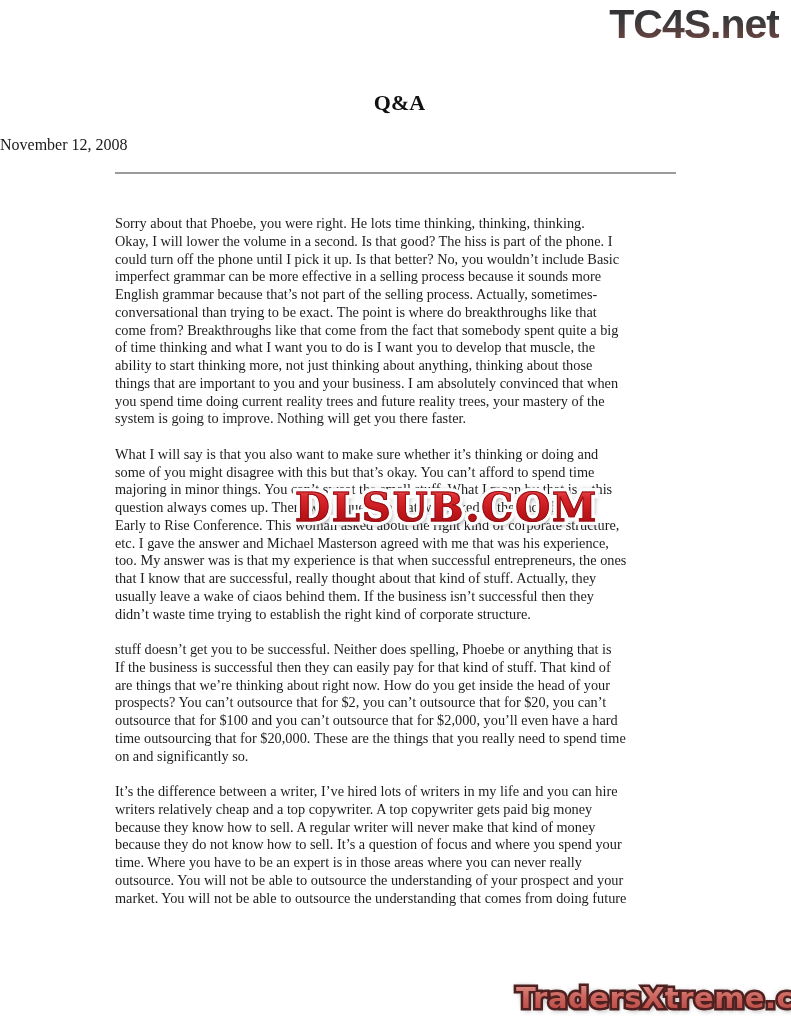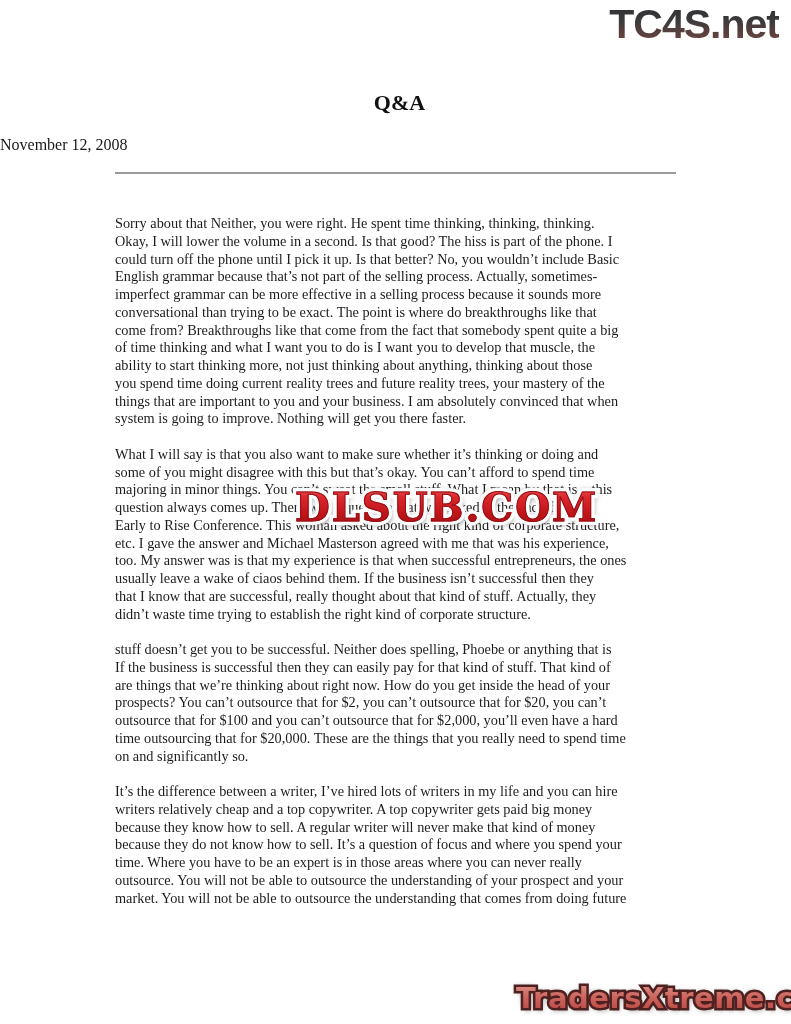--- a/index.html
+++ b/index.html
@@ -98,43 +98,43 @@
   <div class="logo-tc4s">TC4S.net</div>
 
   <div class="doc-title">Q&amp;A</div>
 
   <div class="doc-date">November 12, 2008</div>
 
   <div class="rule"></div>
 
   <div class="doc-body">
       <div class="para">
-        <div class="line">Sorry about that Neither, you were right. He spent time thinking, thinking, thinking.</div>
+        <div class="line">Sorry about that Phoebe, you were right. He lots time thinking, thinking, thinking.</div>
         <div class="line">Okay, I will lower the volume in a second. Is that good? The hiss is part of the phone. I</div>
         <div class="line">could turn off the phone until I pick it up. Is that better? No, you wouldn’t include Basic</div>
+        <div class="line">imperfect grammar can be more effective in a selling process because it sounds more</div>
         <div class="line">English grammar because that’s not part of the selling process. Actually, sometimes-</div>
-        <div class="line">imperfect grammar can be more effective in a selling process because it sounds more</div>
         <div class="line">conversational than trying to be exact. The point is where do breakthroughs like that</div>
         <div class="line">come from? Breakthroughs like that come from the fact that somebody spent quite a big</div>
         <div class="line">of time thinking and what I want you to do is I want you to develop that muscle, the</div>
         <div class="line">ability to start thinking more, not just thinking about anything, thinking about those</div>
+        <div class="line">things that are important to you and your business. I am absolutely convinced that when</div>
         <div class="line">you spend time doing current reality trees and future reality trees, your mastery of the</div>
-        <div class="line">things that are important to you and your business. I am absolutely convinced that when</div>
         <div class="line">system is going to improve. Nothing will get you there faster.</div>
       </div>
       <div class="para">
         <div class="line">What I will say is that you also want to make sure whether it’s thinking or doing and</div>
         <div class="line">some of you might disagree with this but that’s okay. You can’t afford to spend time</div>
         <div class="line">majoring in minor things. You can’t sweat the small stuff. What I mean by that is – this</div>
         <div class="line">question always comes up. There was a question that was asked at the end of the</div>
         <div class="line">Early to Rise Conference. This woman asked about the right kind of corporate structure,</div>
         <div class="line">etc. I gave the answer and Michael Masterson agreed with me that was his experience,</div>
         <div class="line">too. My answer was is that my experience is that when successful entrepreneurs, the ones</div>
+        <div class="line">that I know that are successful, really thought about that kind of stuff. Actually, they</div>
         <div class="line">usually leave a wake of ciaos behind them. If the business isn’t successful then they</div>
-        <div class="line">that I know that are successful, really thought about that kind of stuff. Actually, they</div>
         <div class="line">didn’t waste time trying to establish the right kind of corporate structure.</div>
       </div>
       <div class="para">
         <div class="line">stuff doesn’t get you to be successful. Neither does spelling, Phoebe or anything that is</div>
         <div class="line">If the business is successful then they can easily pay for that kind of stuff. That kind of</div>
         <div class="line">are things that we’re thinking about right now. How do you get inside the head of your</div>
         <div class="line">prospects? You can’t outsource that for $2, you can’t outsource that for $20, you can’t</div>
         <div class="line">outsource that for $100 and you can’t outsource that for $2,000, you’ll even have a hard</div>
         <div class="line">time outsourcing that for $20,000. These are the things that you really need to spend time</div>
         <div class="line">on and significantly so.</div>

